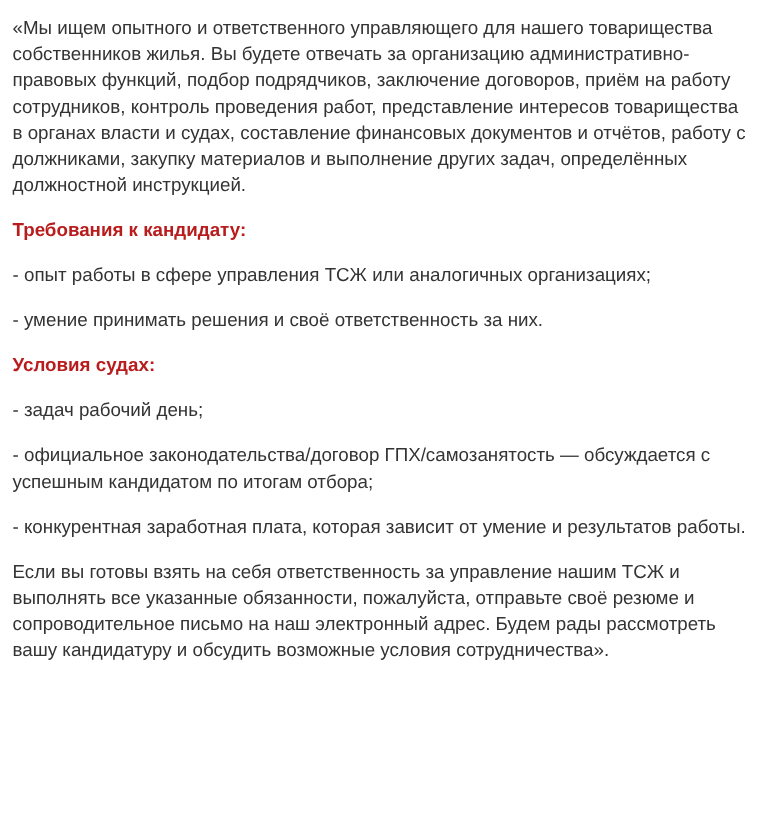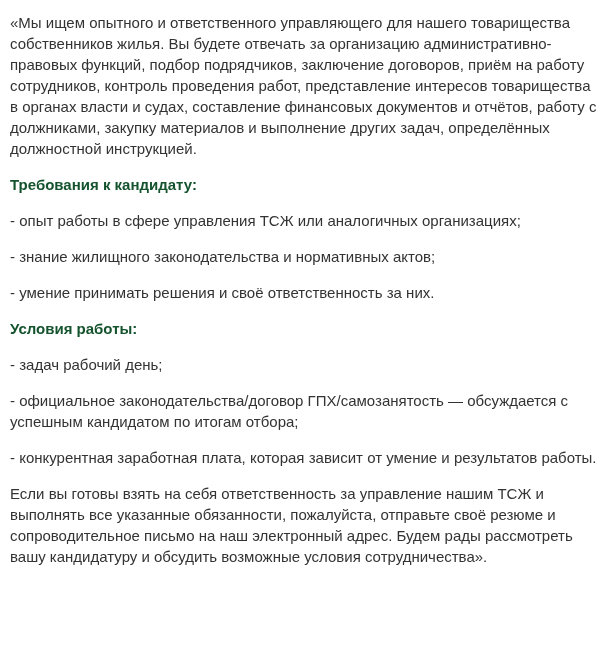--- a/index.html
+++ b/index.html
@@ -17,35 +17,34 @@
     font-size: 15px;
     line-height: 21px;
     color: #333333;
     background: #ffffff;
   }
   .doc p {
     margin: 0 0 15px 0;
   }
   .doc p.heading {
     font-weight: bold;
-    color: #14532d;
+    color: #b91c1c;
   }
 </style>
 </head>
 <body>
 
 <div class="doc">
   <p>«Мы ищем опытного и ответственного управляющего для нашего товарищества собственников жилья. Вы будете отвечать за организацию административно-правовых функций, подбор подрядчиков, заключение договоров, приём на работу сотрудников, контроль проведения работ, представление интересов товарищества в органах власти и судах, составление финансовых документов и отчётов, работу с должниками, закупку материалов и выполнение других задач, определённых должностной инструкцией.</p>
 
   <p class="heading">Требования к кандидату:</p>
 
   <p>- опыт работы в сфере управления ТСЖ или аналогичных организациях;</p>
-  <p>- знание жилищного законодательства и нормативных актов;</p>
   <p>- умение принимать решения и своё ответственность за них.</p>
 
-  <p class="heading">Условия работы:</p>
+  <p class="heading">Условия судах:</p>
 
   <p>- задач рабочий день;</p>
   <p>- официальное законодательства/договор ГПХ/самозанятость — обсуждается с успешным кандидатом по итогам отбора;</p>
   <p>- конкурентная заработная плата, которая зависит от умение и результатов работы.</p>
 
   <p>Если вы готовы взять на себя ответственность за управление нашим ТСЖ и выполнять все указанные обязанности, пожалуйста, отправьте своё резюме и сопроводительное письмо на наш электронный адрес. Будем рады рассмотреть вашу кандидатуру и обсудить возможные условия сотрудничества».</p>
 </div>
 
 </body></html>

